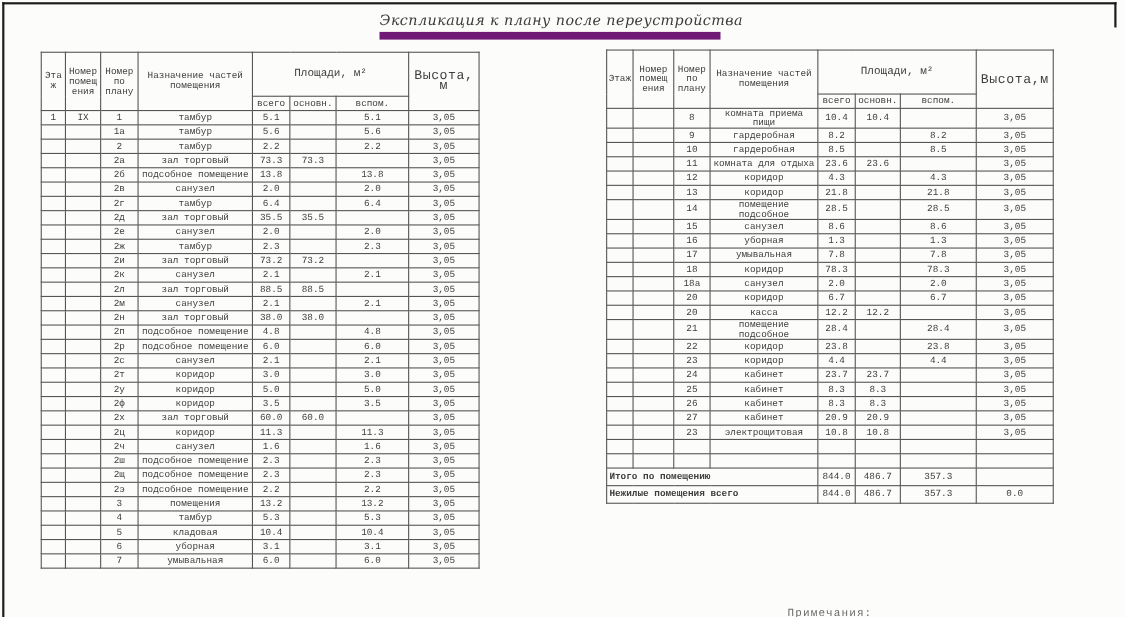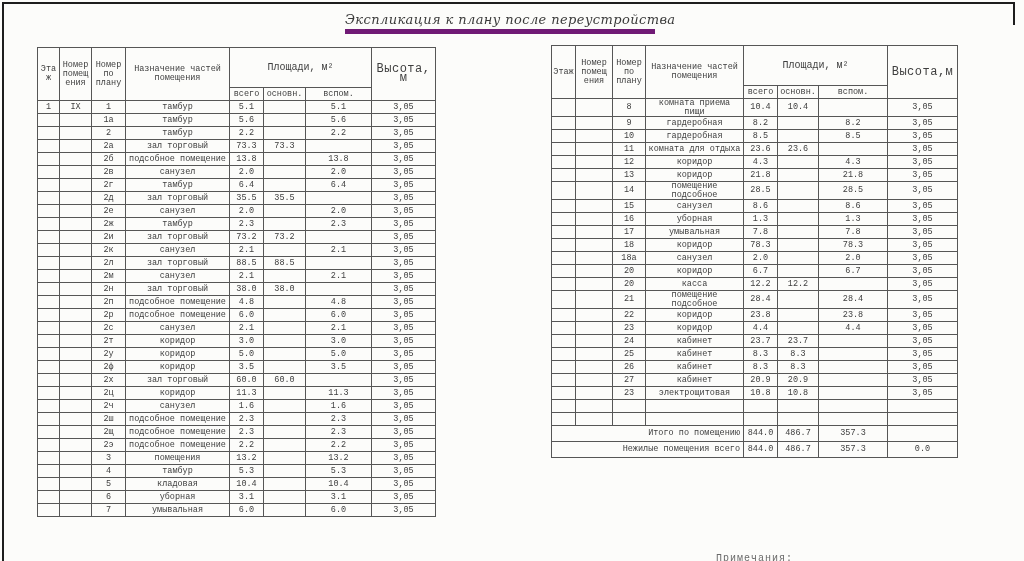--- a/index.html
+++ b/index.html
@@ -6,21 +6,21 @@
   body{width:1024px;height:561px;background:#fcfcfa;font-family:"Liberation Mono",monospace;}
   .sheet{position:relative;width:1024px;height:561px;overflow:hidden;}
 
   
   .frame-left{position:absolute;left:2px;top:2px;width:2px;height:559px;background:#1d1d1d;}
   .frame-top{position:absolute;left:2px;top:2px;width:1013px;height:2px;background:#1d1d1d;}
   .frame-stub{position:absolute;left:1013px;top:2px;width:2px;height:23px;background:#1d1d1d;}
 
   .title{position:absolute;left:345px;top:12px;width:310px;text-align:center;
          font-family:"DejaVu Serif",serif;font-style:italic;font-size:13px;color:#3a3a3a;
-         border-bottom:5px solid #701a75;padding-bottom:2px;letter-spacing:0.4px;white-space:nowrap;}
+         border-bottom:7px solid #701a75;padding-bottom:2px;letter-spacing:0.4px;white-space:nowrap;}
 
   .watermark{position:absolute;left:450px;top:248px;font-family:"Liberation Sans",sans-serif;
              font-weight:bold;font-size:48px;color:rgba(173,173,173,0.8);z-index:5;
              pointer-events:none;letter-spacing:1px;}
 
   .footer-partial{position:absolute;left:716px;top:553px;font-size:10px;color:#6a6a6a;
                   letter-spacing:1px;white-space:nowrap;}
 
   table.tbl{position:absolute;border-collapse:collapse;table-layout:fixed;background:transparent;}
   table.tbl.left{left:37px;top:47px;width:398px;}
@@ -30,21 +30,21 @@
                   word-wrap:break-word;overflow:hidden;}
   .tbl th{font-weight:normal;font-size:8.5px;line-height:9px;text-align:center;padding:0 1px;}
   .tbl td{font-size:8.5px;line-height:8.5px;padding:0 2px;text-align:center;}
   thead tr.hdr-main{height:40px;}
   thead tr.hdr-sub{height:13px;}
   th.c-height{font-size:12px;letter-spacing:0.5px;}
   th.c-areas{font-size:10px;}
   tbody tr{height:13px;}
   td.c-name{text-align:center;}
   tr.totals-row{height:16px;}
-  td.c-label{text-align:right;padding-right:3px;white-space:nowrap;}
+  td.c-label{text-align:left;padding-right:3px;white-space:nowrap;font-weight:bold;}
 </style>
 </head>
 <body>
 
 <div class="sheet">
   <div class="frame-top"></div>
   <div class="frame-stub"></div>
   <div class="frame-left"></div>
 
   <div class="title">Экспликация к плану после переустройства</div>

